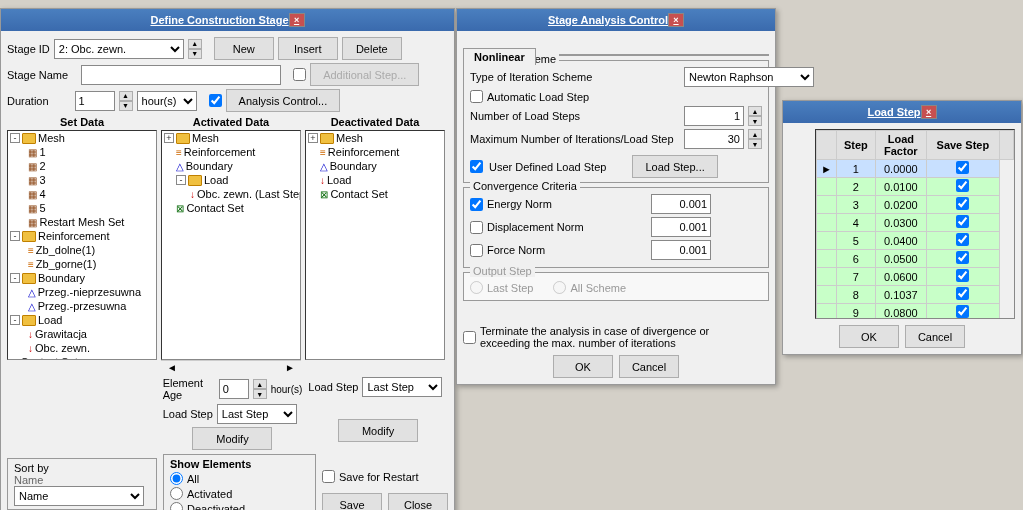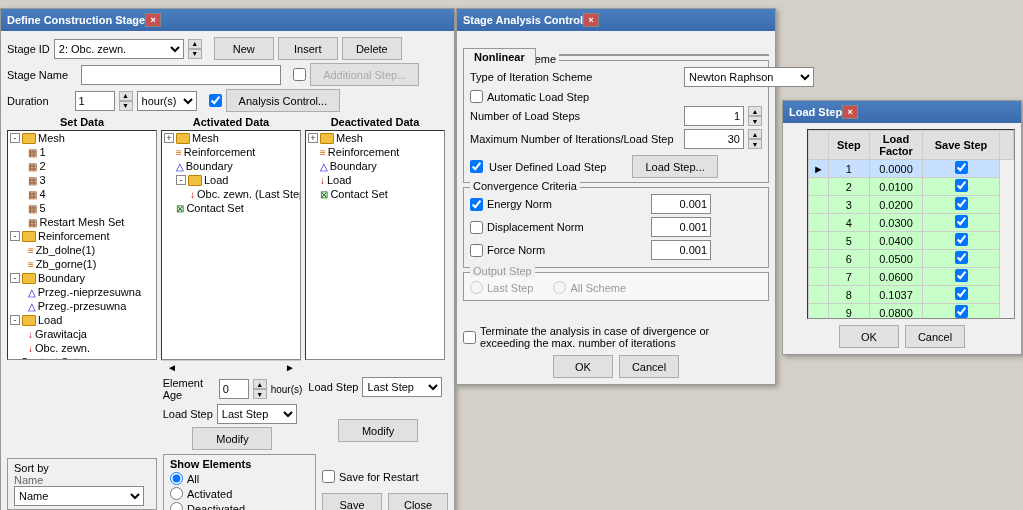--- a/index.html
+++ b/index.html
@@ -16,25 +16,26 @@
     
     .dialog {
       position: absolute;
       background: #f0f0f0;
       border: 1px solid #999;
       box-shadow: 2px 2px 5px rgba(0,0,0,0.3);
     }
     .dialog-titlebar {
       background: linear-gradient(to bottom, #4a7fbf, #3a6aad);
       color: white;
-      padding: 3px 6px;
+      padding: 3px 0;
       display: flex;
       align-items: center;
-      justify-content: flex-start;
+      justify-content: center;
       height: 22px;
+      text-decoration: underline;
     }
     .dialog-title {
       font-size: 11px;
       font-weight: bold;
     }
     .title-buttons {
       display: flex;
       gap: 2px;
     }
     .title-btn {
@@ -684,21 +685,21 @@
 </div>
 
 <div class="dialog" id="load-step-dialog">
   <div class="dialog-titlebar">
     <span class="dialog-title">Load Step</span>
     <div class="title-buttons">
       <div class="title-btn close-btn">×</div>
     </div>
   </div>
   <div class="dialog-content">
-    <div style="display:flex;gap:4px">
+    <div style="display:flex;gap:12px">
 
       <div style="width:14px;margin-top:20px"></div>
       <div style="flex:1">
         <div class="scrollable-table">
           <table class="ls-table">
             <thead>
               <tr>
                 <th style="width:14px"></th>
                 <th>Step</th>
                 <th>Load<br>Factor</th>

